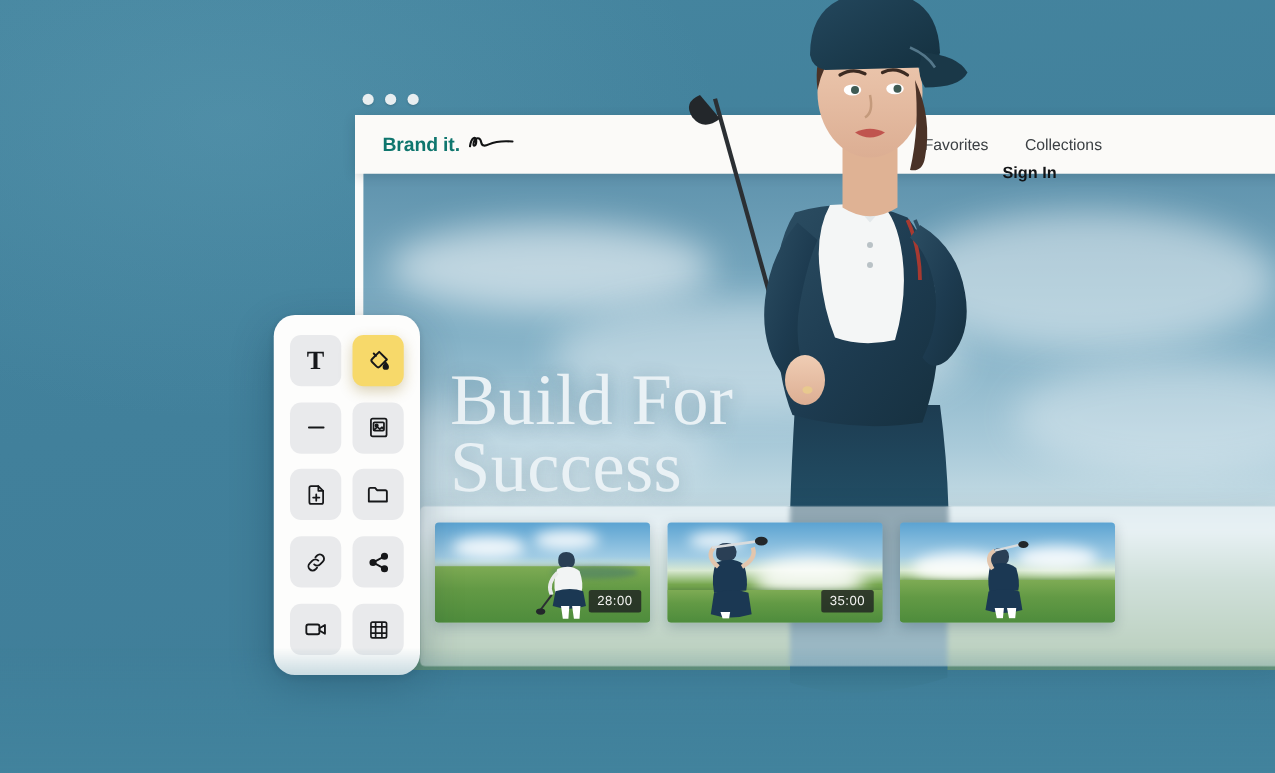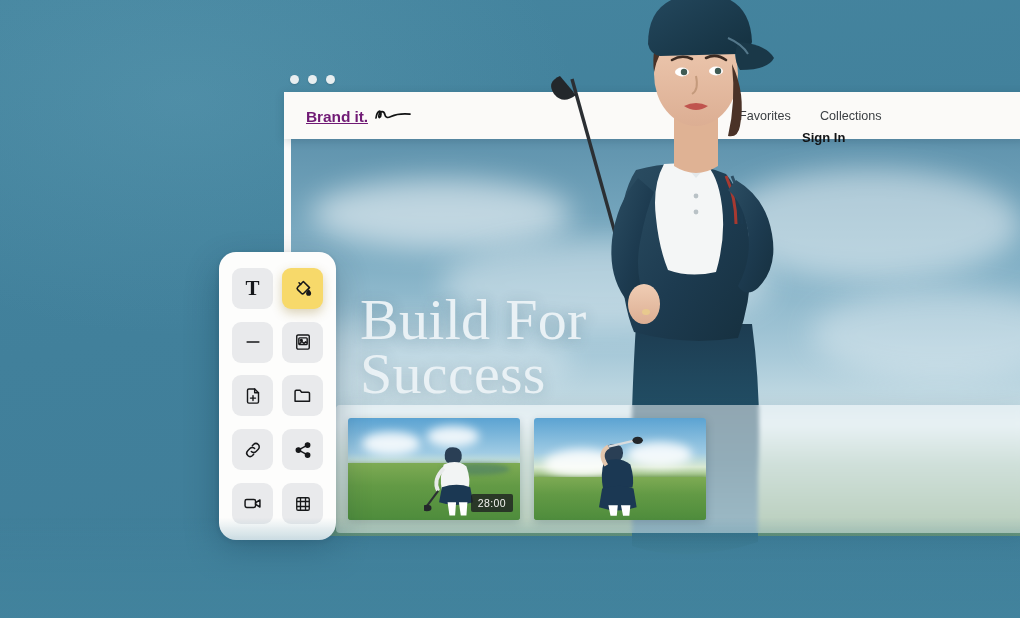--- a/index.html
+++ b/index.html
@@ -38,21 +38,21 @@
   
   #navbar{
     position:absolute; left:0; top:26px; width:742px; height:47px;
     background:#fbfaf8;
     display:flex; align-items:center;
     box-shadow:0 2px 9px rgba(10,40,55,.18);
     z-index:4;
   }
   #brand{
     margin-left:22px; display:flex; align-items:baseline; gap:5px;
-    font-size:15.5px; font-weight:700; color:#701a75; letter-spacing:-.1px;text-decoration:underline;
+    font-size:15.5px; font-weight:700; color:#0f766e; letter-spacing:-.1px;
   }
   #sig{ display:block; }
   #navlinks{
     margin-left:auto; display:flex; align-items:center; gap:0;
     font-size:12.6px; color:#3c4044;
   }
   .navlink{ padding:0 28px; white-space:nowrap;text-align:center; }
   #nav-collections{ position:absolute; left:536px; padding:0; }
   #nav-favorites{ position:absolute; left:455px; padding:0; }
   #nav-signin{ position:absolute; left:518px; padding:0; font-weight:700; color:#121416; font-size:13px;margin-top:43px; }
@@ -108,21 +108,21 @@
     border-radius:4px;
     backdrop-filter:blur(2px);
     box-shadow:0 6px 22px rgba(15,50,70,.16);
     z-index:7;
   }
   #strip{
     position:absolute; left:348px; top:418px; height:102px;
     display:flex; gap:14px; z-index:8;
   }
   .thumb{
-    position:relative; width:172px; height:102px; border-radius:3px; overflow:hidden;
+    position:relative; width:172px; height:80px; border-radius:3px; overflow:hidden;
     box-shadow:0 3px 10px rgba(10,40,60,.22);
     background:linear-gradient(180deg,#5ba3d2 0%,#9fcbe4 34%,#d9e9d2 48%,#77a84f 62%,#4f8f3e 100%);
     cursor:pointer;
   }
   .t-cloud{ position:absolute; border-radius:50%; background:rgba(255,255,255,.85); filter:blur(5px); }
   .t-horizon{ position:absolute; left:0; right:0; top:44%; height:5px; background:rgba(70,110,60,.5); filter:blur(2px); }
   .t-green{ position:absolute; left:0; right:0; bottom:0; height:56%;
             background:linear-gradient(180deg,#7eab54 0%,#639a45 40%,#4e8c3c 100%); }
   .t-pond{ position:absolute; right:6%; top:44%; width:40%; height:12%; border-radius:50%;
            background:rgba(60,110,110,.45); filter:blur(2px); }
@@ -289,20 +289,37 @@
       <path d="M18 50 q16 -5 30 0 l3 16 q-18 6 -36 0z" fill="#1b3853"></path>
       <path d="M24 66 l2 14 h6 l1 -14z M36 66 l2 14 h6 l1 -14z" fill="#fff"></path>
       <path d="M20 30 q-12 12 -6 24" stroke="#e8eaea" stroke-width="4" fill="none"></path>
       <path d="M14 54 l-12 16" stroke="#2b2f33" stroke-width="2.2"></path>
       <ellipse cx="2" cy="72" rx="5" ry="3.4" fill="#23272b"></ellipse>
     </svg>
     <span class="t-time">28:00</span>
   </div>
 
 
+  <div class="thumb">
+    <div class="t-cloud" style="left:40%;top:34%;width:52%;height:46%;filter:blur(7px)"></div>
+    <div class="t-cloud" style="left:10%;top:10%;width:26%;height:16%"></div>
+    <div class="t-horizon" style="top:66%"></div>
+    <div class="t-green" style="height:32%"></div>
+    <svg class="t-fig" style="left:8%;top:10%;width:46%;height:86%" viewBox="0 0 70 80">
+      <path d="M24 10 q12 -2 13 8 q0 9 -10 9 q-10 0 -9 -9 q0 -6 6 -8z" fill="#2a3f55"></path>
+      <path d="M18 28 q16 -6 26 2 q4 14 2 24 l-30 2 q-3 -16 2 -28z" fill="#1b3853"></path>
+      <path d="M16 56 q18 -5 32 0 l3 20 q-20 6 -38 0z" fill="#1b3853"></path>
+      <path d="M22 74 l2 6 h6 l1 -6z" fill="#fff"></path>
+      <path d="M20 32 q-12 -10 -4 -18" stroke="#e3c6ad" stroke-width="4" fill="none"></path>
+      <path d="M42 32 q14 -8 10 -18" stroke="#e3c6ad" stroke-width="4" fill="none"></path>
+      <path d="M14 14 l44 -6" stroke="#d9dcde" stroke-width="2.4"></path>
+      <ellipse cx="60" cy="8" rx="6" ry="4" fill="#23272b"></ellipse>
+    </svg>
+    <span class="t-time">35:00</span>
+  </div>
 
   <div class="thumb">
     <div class="t-cloud" style="left:6%;top:30%;width:44%;height:30%"></div>
     <div class="t-cloud" style="left:54%;top:24%;width:38%;height:24%"></div>
     <div class="t-horizon" style="top:58%"></div>
     <div class="t-green" style="height:42%"></div>
     <svg class="t-fig" style="left:28%;top:14%;width:38%;height:82%" viewBox="0 0 60 80">
       <path d="M26 12 q12 -2 12 8 q0 9 -10 9 q-10 0 -9 -9 q0 -6 7 -8z" fill="#2a3f55"></path>
       <path d="M20 28 q15 -5 25 3 q4 13 2 22 l-28 2 q-3 -15 1 -27z" fill="#1b3853"></path>
       <path d="M18 54 q17 -5 30 0 l3 18 q-19 6 -36 0z" fill="#1b3853"></path>

